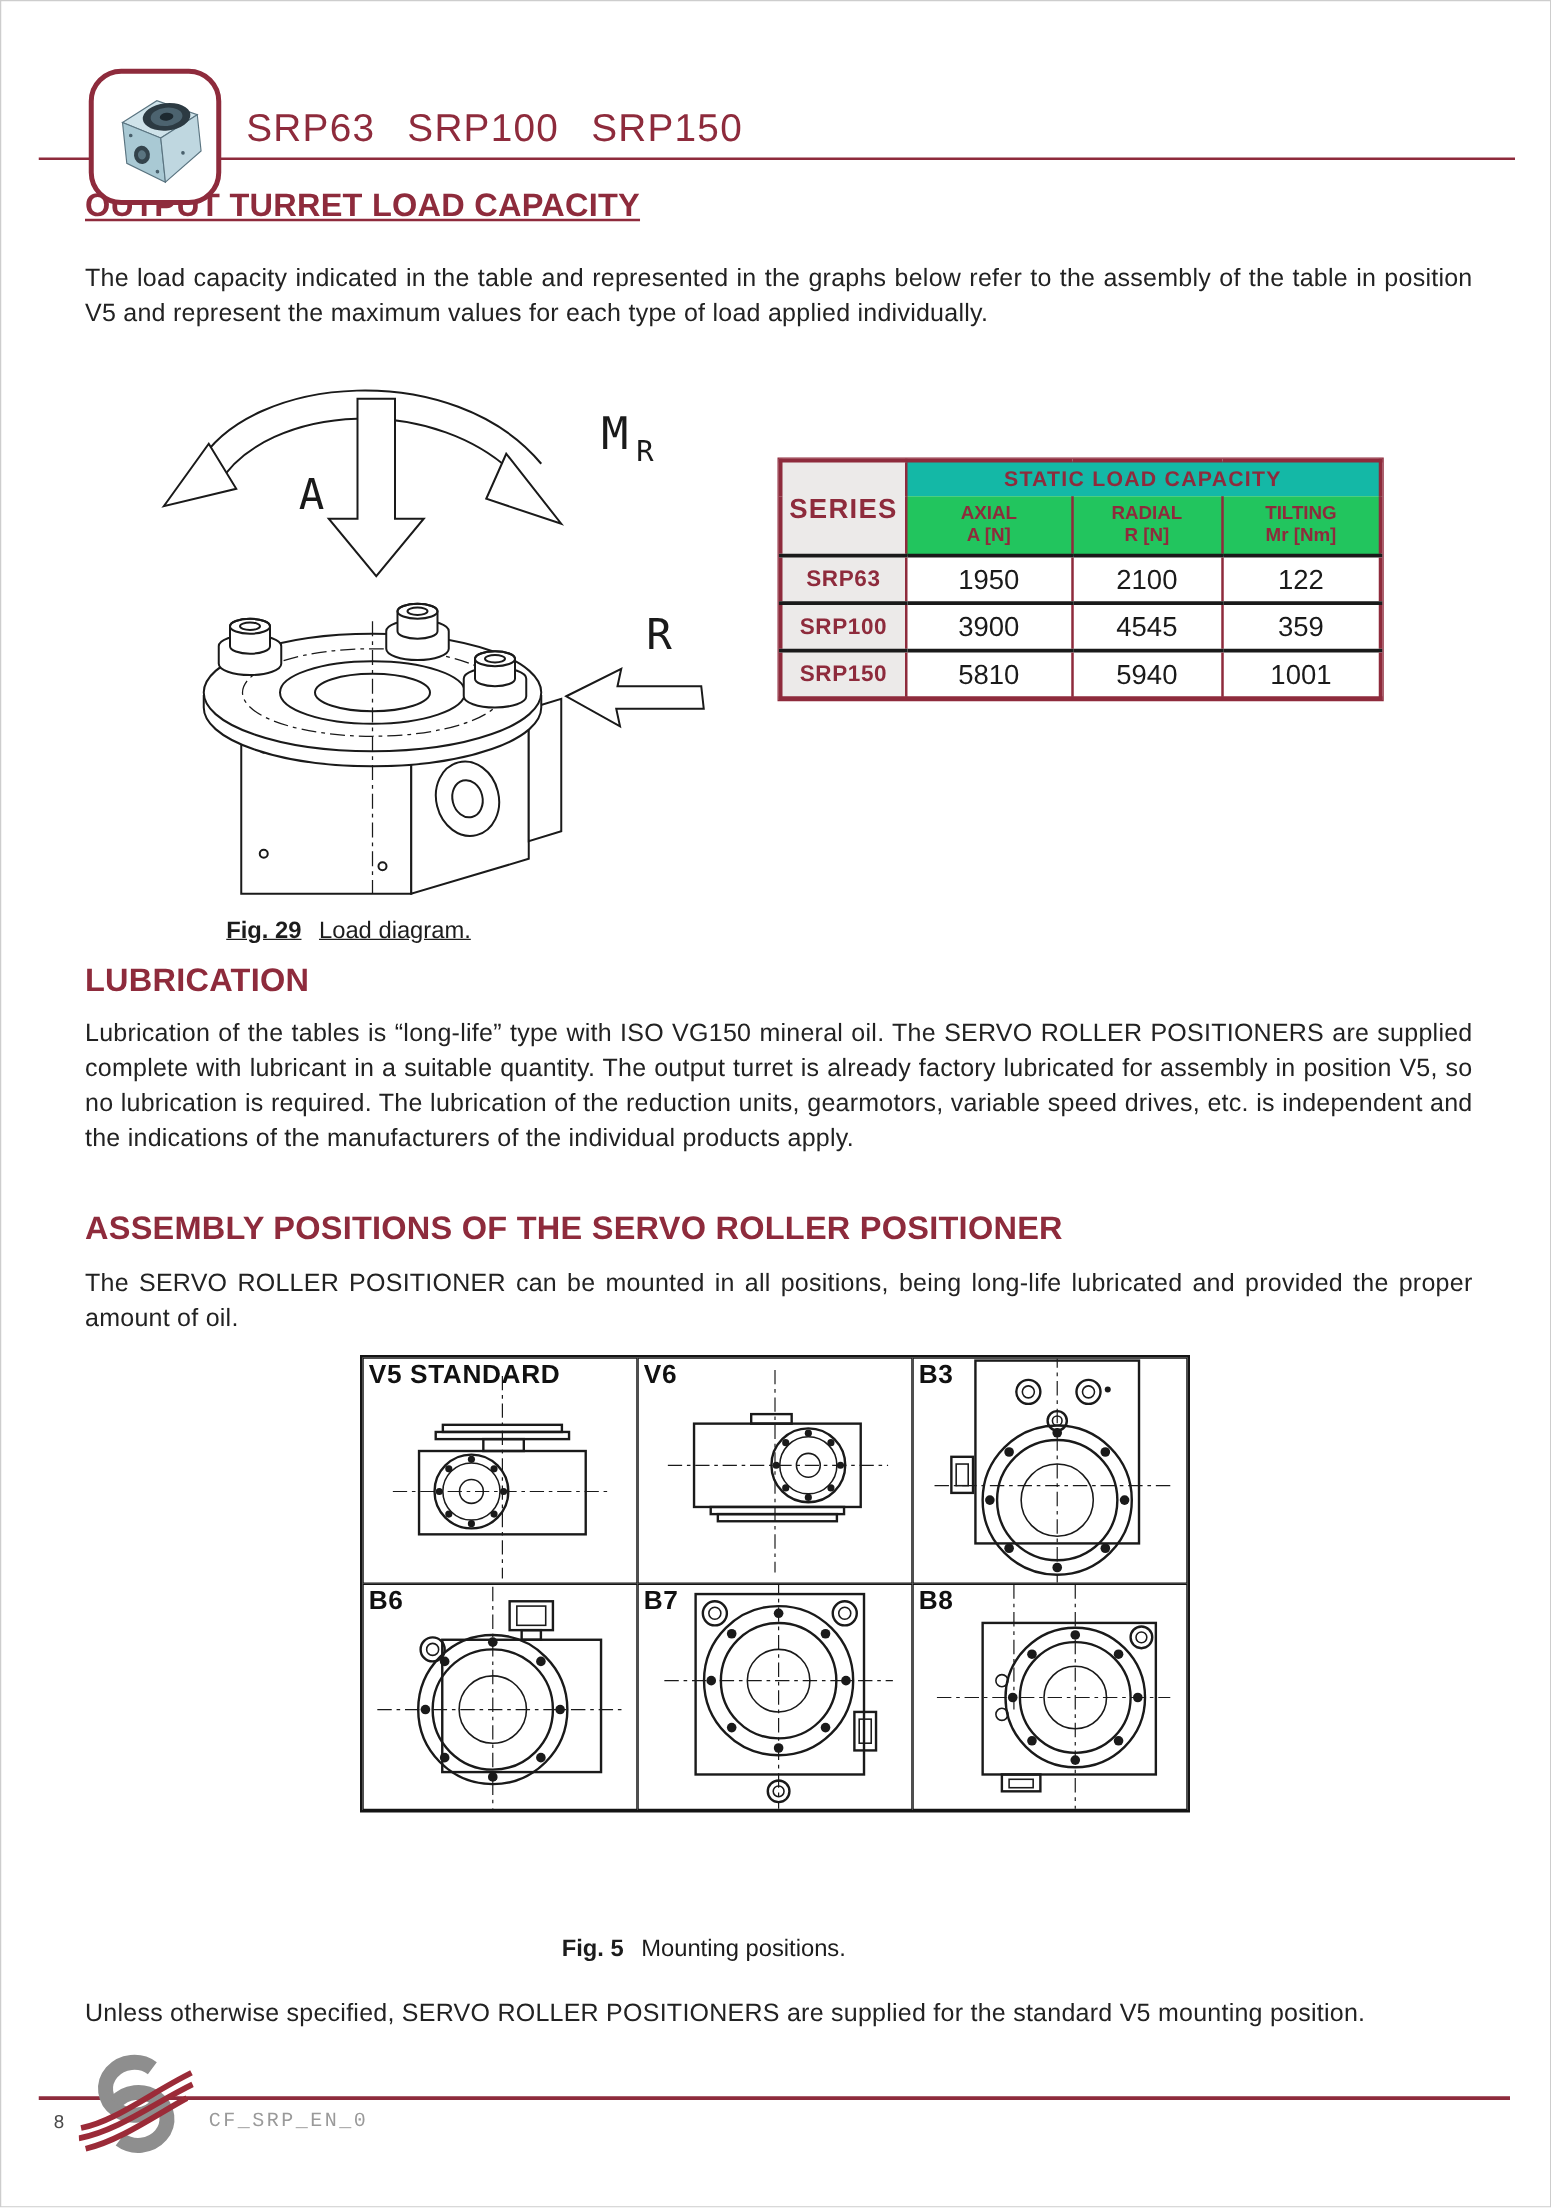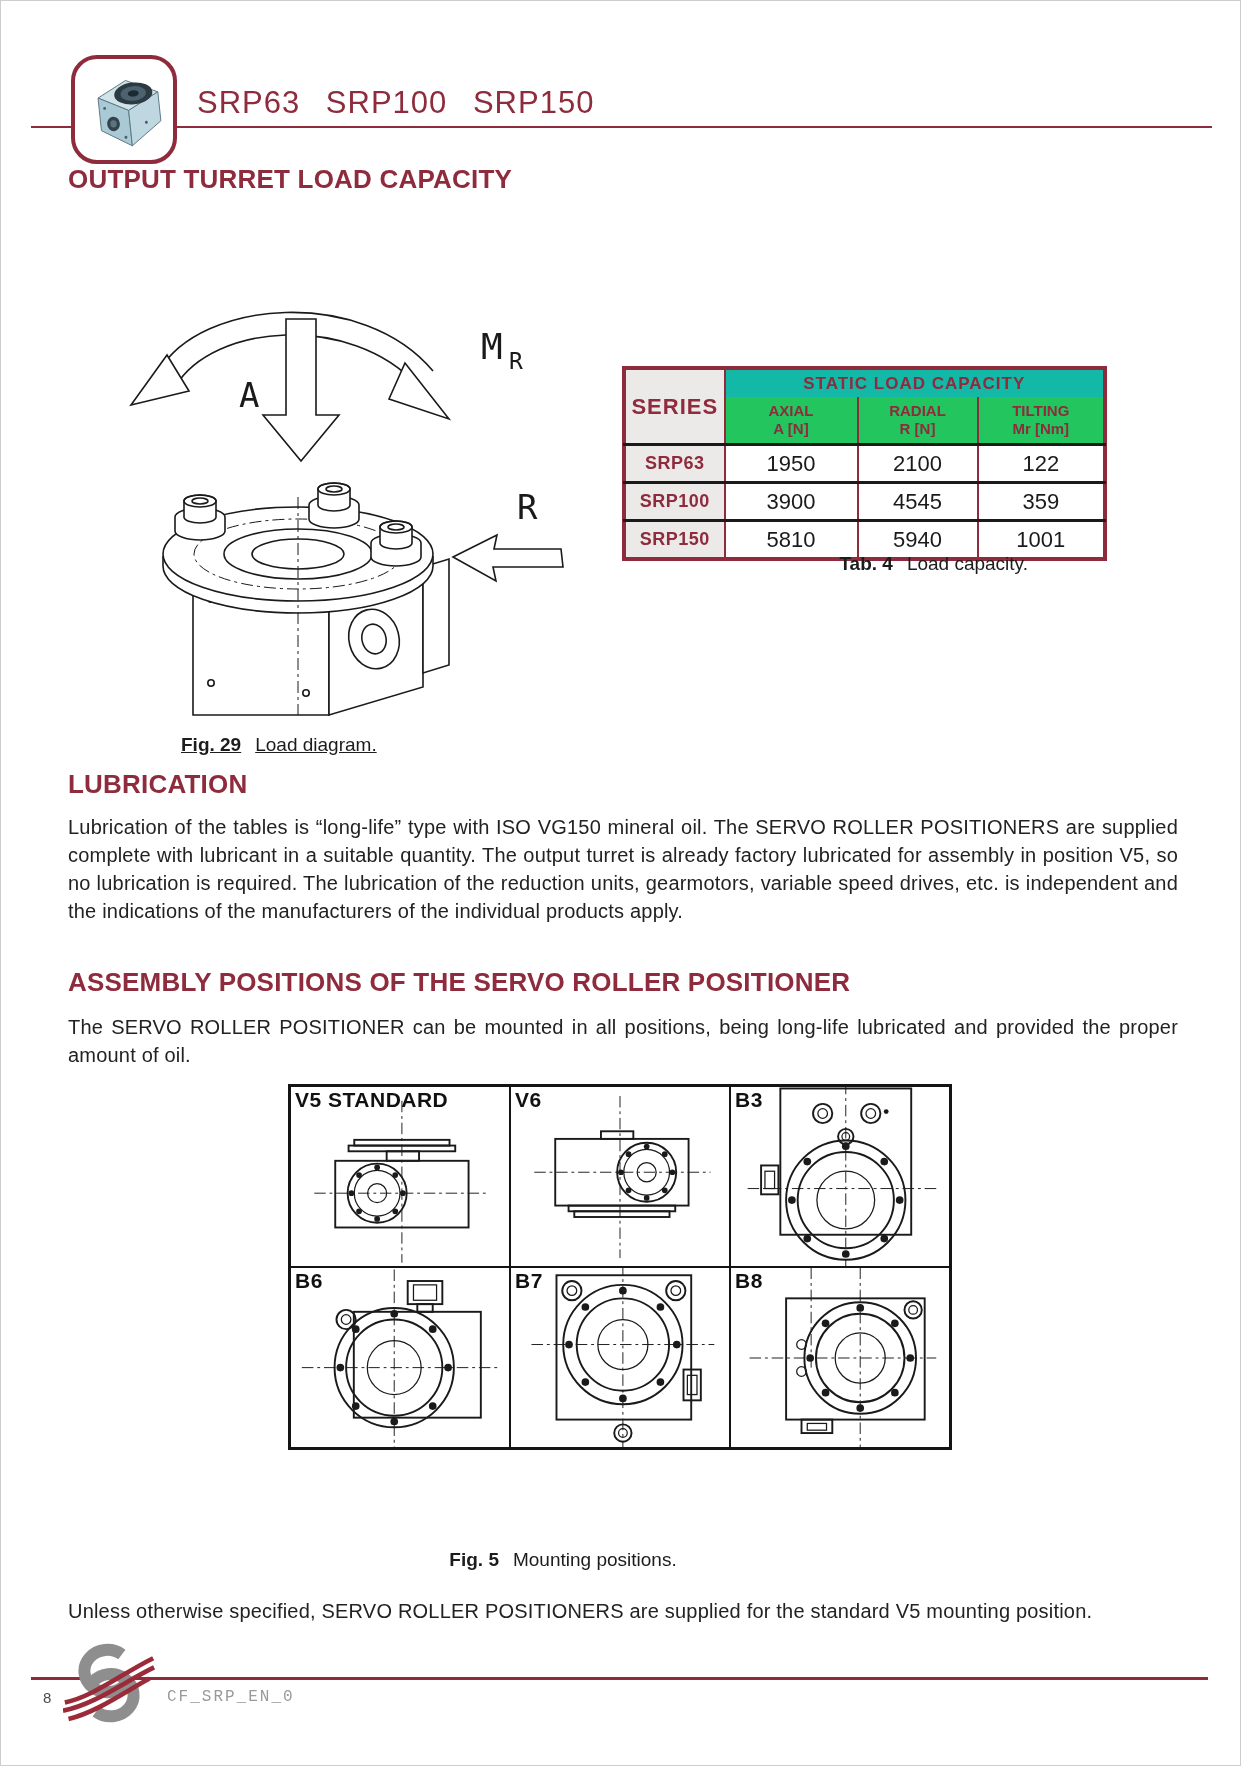--- a/index.html
+++ b/index.html
@@ -80,21 +80,22 @@
         <ellipse cx="32" cy="60" rx="7" ry="8" fill="#33434c"></ellipse>
         <ellipse cx="32" cy="60" rx="3.5" ry="4" fill="#5a7480"></ellipse>
         <circle cx="68" cy="62" r="1.6" fill="#49606c"></circle>
         <circle cx="44" cy="76" r="1.6" fill="#49606c"></circle>
         <circle cx="24" cy="42" r="1.6" fill="#49606c"></circle>
       </g>
     </svg>
   </div>
   <div class="header-title">SRP63  SRP100  SRP150</div>
 
-  <div class="h-red" style="top:163px;">OUTPUT TURRET LOAD CAPACITY</div>
+  <div class="h-red" style="top:148px;text-decoration:underline;">OUTPUT TURRET LOAD CAPACITY</div>
+  <div class="para" style="top:208px;">The load capacity indicated in the table and represented in the graphs below refer to the assembly of the table in position V5 and represent the maximum values for each type of load applied individually.</div>
 
   <svg class="fig-load" width="465" height="452" viewBox="0 0 465 452">
 
     <g>
       <path class="cad" d="M58,104 C100,32 262,20 332,104"></path>
       <path class="cad" d="M74,120 C112,56 250,46 316,118"></path>
       <polygon class="cadw" points="30,138 66,88 88,124"></polygon>
       <polygon class="cadw" points="348,152 304,96 288,132"></polygon>
     </g>
     <text class="cadtxt" x="380" y="92" font-size="36">M</text>
@@ -188,23 +189,20 @@
       <td class="t-val">359</td>
     </tr>
     <tr class="data">
       <td class="t-name">SRP150</td>
       <td class="t-val">5810</td>
       <td class="t-val">5940</td>
       <td class="t-val">1001</td>
     </tr>
   </tbody>
     </table>
-  <div class="caption" style="left:622px;top:552px;width:405px;text-align:right;">
-    <b>Tab. 4</b><span>Load capacity.</span>
-  </div>
 
   <div class="h-red" style="top:768px;">LUBRICATION</div>
   <div class="para" style="top:812px;">Lubrication of the tables is “long-life” type with ISO VG150 mineral oil. The SERVO ROLLER POSITIONERS are supplied complete with lubricant in a suitable quantity. The output turret is already factory lubricated for assembly in position V5, so no lubrication is required. The lubrication of the reduction units, gearmotors, variable speed drives, etc. is independent and the indications of the manufacturers of the individual products apply.</div>
 
   <div class="h-red" style="top:966px;">ASSEMBLY POSITIONS OF THE SERVO ROLLER POSITIONER</div>
   <div class="para" style="top:1012px;">The SERVO ROLLER POSITIONER can be mounted in all positions, being long-life lubricated and provided the proper amount of oil.</div>
 
   <div class="mgrid">
 
     <div class="mcell">

